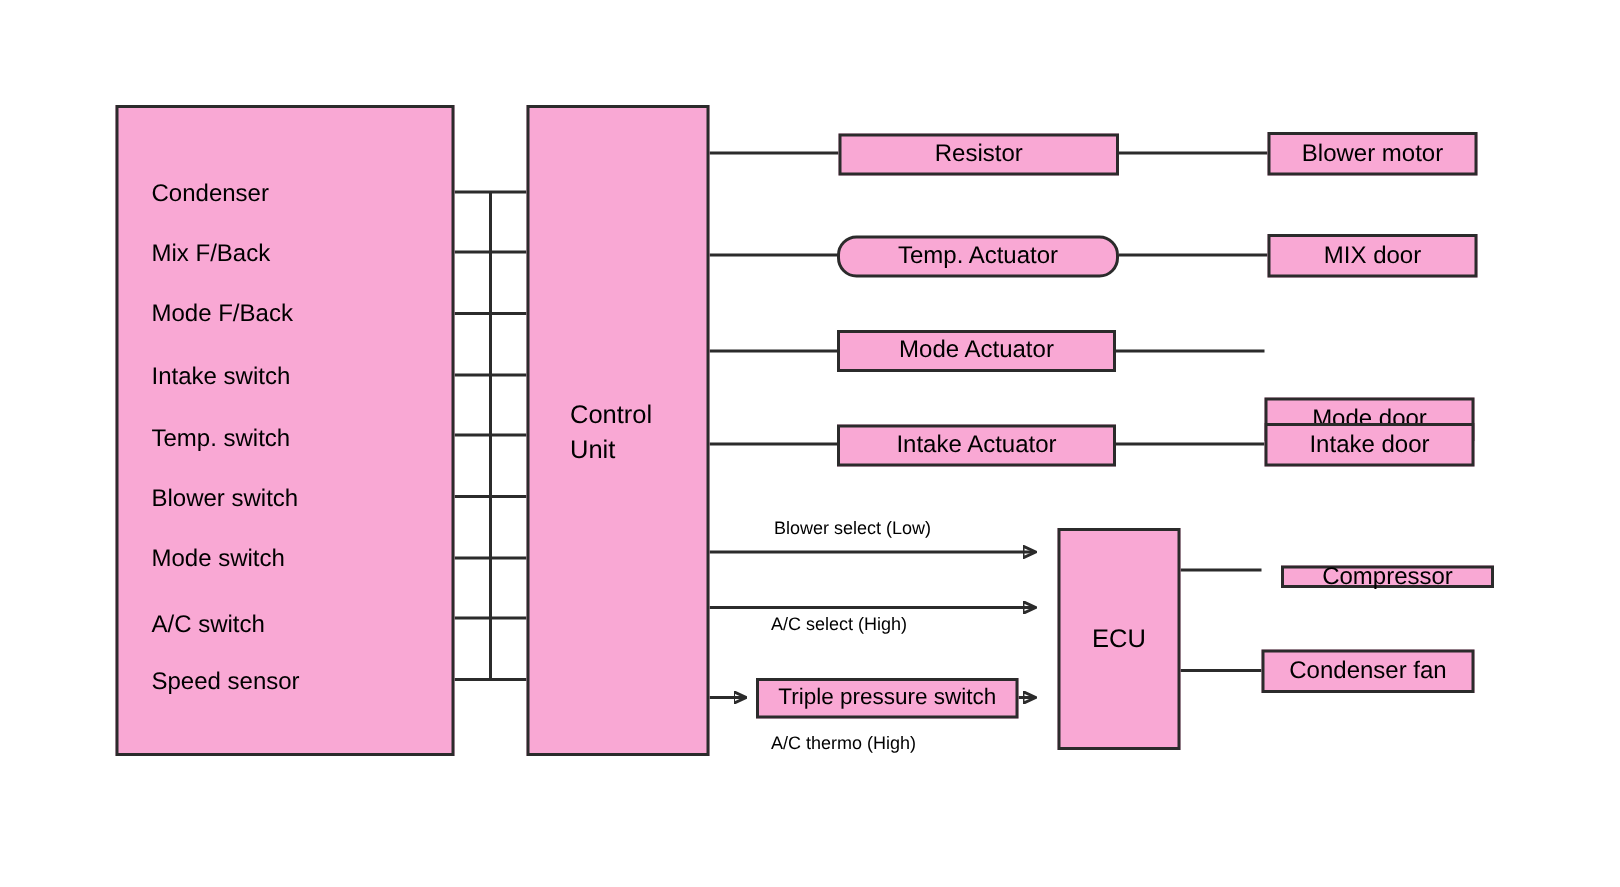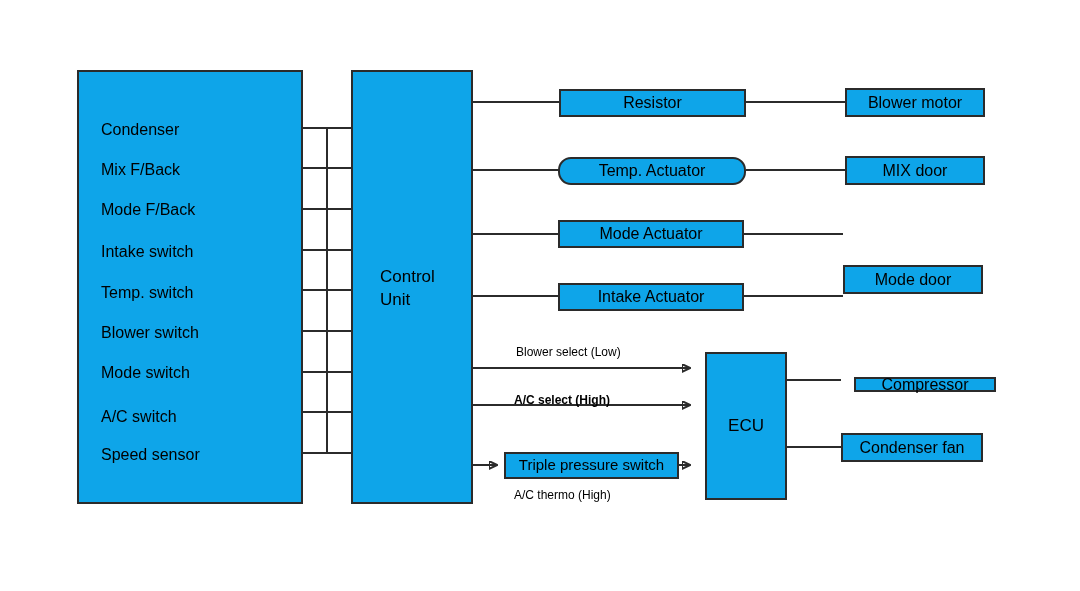--- a/index.html
+++ b/index.html
@@ -14,21 +14,21 @@
     position: relative;
     width: 1080px;
     height: 591px;
     background: #ffffff;
     overflow: hidden;
   }
   .box {
     position: absolute;
     box-sizing: border-box;
     border: 2px solid #2b2b2b;
-    background: #0ea5e9;
+    background: #f9a8d4;
     display: flex;
     align-items: center;
     justify-content: center;
     color: #000000;
     font-size: 16px;
     line-height: 1.1;
     white-space: pre-line;
     text-align: center;
   }
   .bigbox {
@@ -126,23 +126,24 @@
 Unit</div>
 
   <div class="box" style="left:559px; top:89px; width:187px; height:28px;">Resistor</div>
   <div class="box" style="left:558px; top:157px; width:188px; height:28px;border-radius:13px;">Temp. Actuator</div>
   <div class="box" style="left:558px; top:220px; width:186px; height:28px;">Mode Actuator</div>
   <div class="box" style="left:558px; top:283px; width:186px; height:28px;">Intake Actuator</div>
 
   <div class="box" style="left:845px; top:88px; width:140px; height:29px;">Blower motor</div>
   <div class="box" style="left:845px; top:156px; width:140px; height:29px;">MIX door</div>
   <div class="box" style="left:843px; top:219px; width:140px; height:29px;margin-top:46px;">Mode door</div>
+  <div class="box" style="left:843px; top:282px; width:140px; height:29px;">Intake door</div>
 
   <div class="edge-label" style="left:516px; top:345px;">Blower select (Low)</div>
-  <div class="edge-label" style="left:514px; top:393px;font-weight:bold;">A/C select (High)</div>
+  <div class="edge-label" style="left:514px; top:409px;">A/C select (High)</div>
   <div class="edge-label" style="left:514px; top:488px;">A/C thermo (High)</div>
 
   <div class="box" style="left:504px; top:452px; width:175px; height:27px; font-size:15px;">Triple pressure switch</div>
 
   <div class="box bigbox" style="left:705px; top:352px; width:82px; height:148px; font-size:17px;">ECU</div>
 
   <div class="box" style="left:841px; top:377px; width:142px; height:15px;margin-left:13px;">Compressor</div>
   <div class="box" style="left:841px; top:433px; width:142px; height:29px;">Condenser fan</div>
 
 </div>

